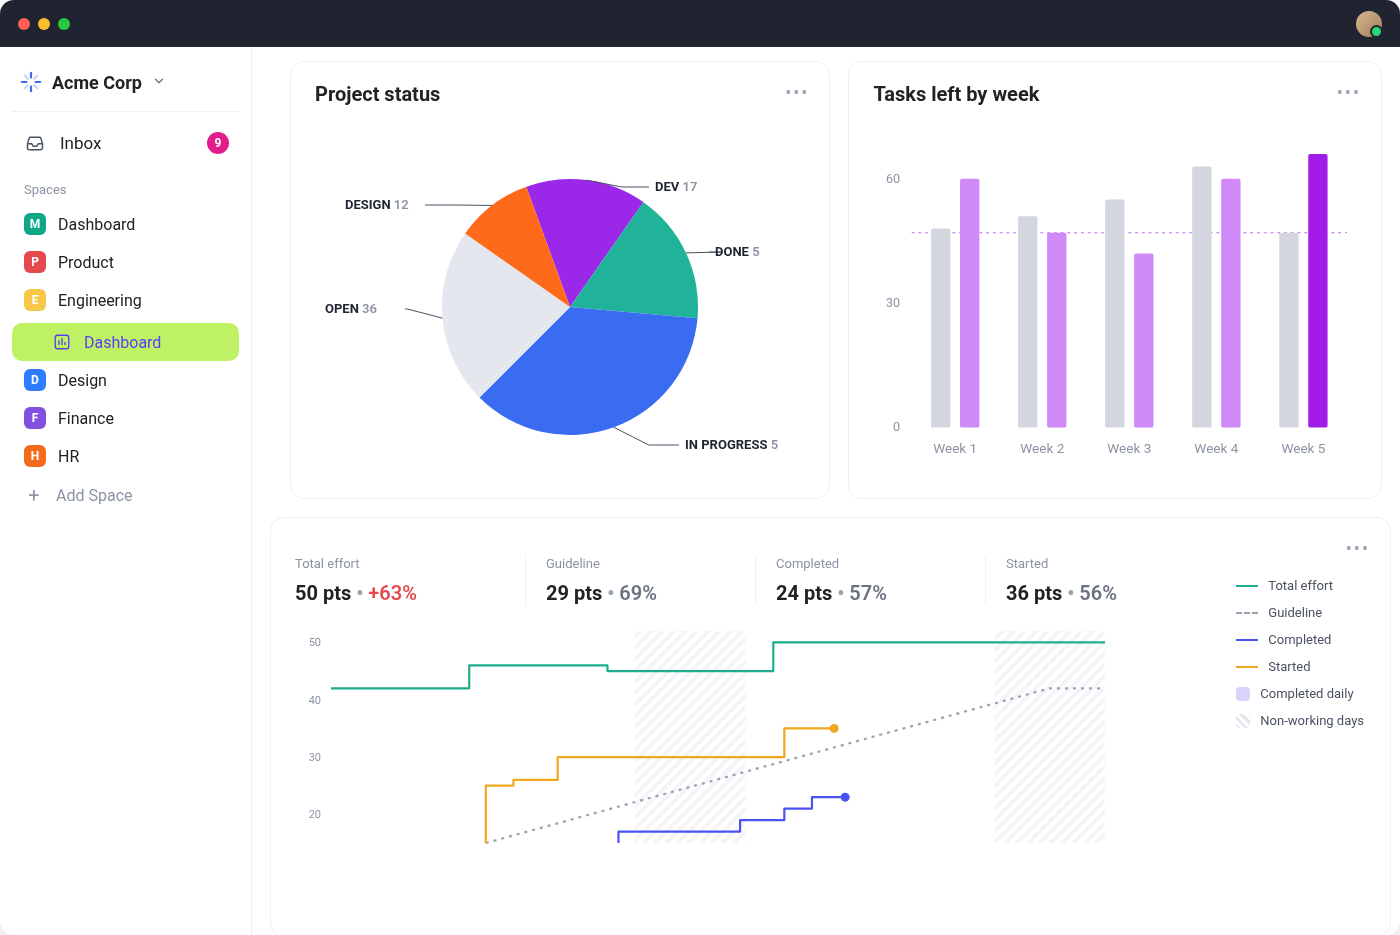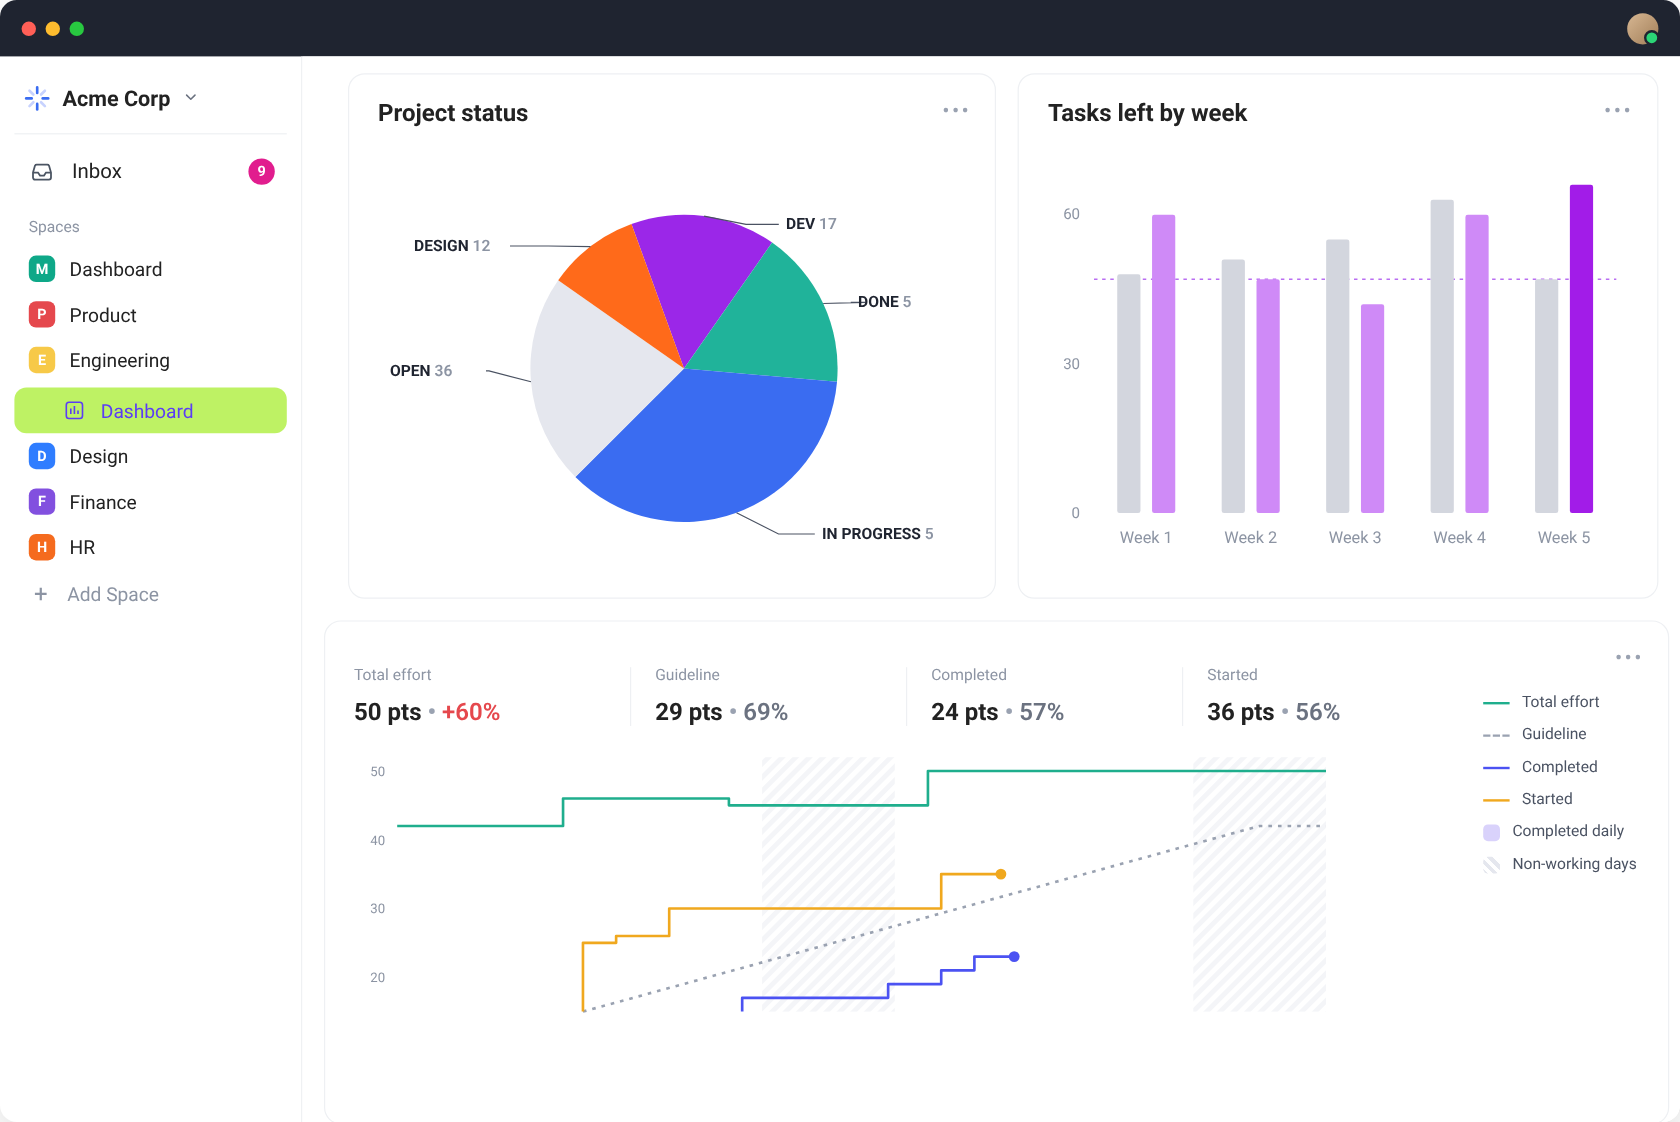--- a/index.html
+++ b/index.html
@@ -220,21 +220,21 @@
         </section>
 
       </div>
 
       <section id="card-effort" class="card">
         <span class="more">•••</span>
 
         <div class="effort-stats" id="effort-stats">
             <div class="stat">
               <div class="lbl">Total effort</div>
-              <div class="val">50 pts <span style="color:#9aa2b1">•</span> <span class="pos">+60%</span></div>
+              <div class="val">50 pts <span style="color:#9aa2b1">•</span> <span class="pos">+63%</span></div>
             </div>
             <div class="stat">
               <div class="lbl">Guideline</div>
               <div class="val">29 pts <span style="color:#9aa2b1">•</span> <span class="pct">69%</span></div>
             </div>
             <div class="stat">
               <div class="lbl">Completed</div>
               <div class="val">24 pts <span style="color:#9aa2b1">•</span> <span class="pct">57%</span></div>
             </div>
             <div class="stat">

